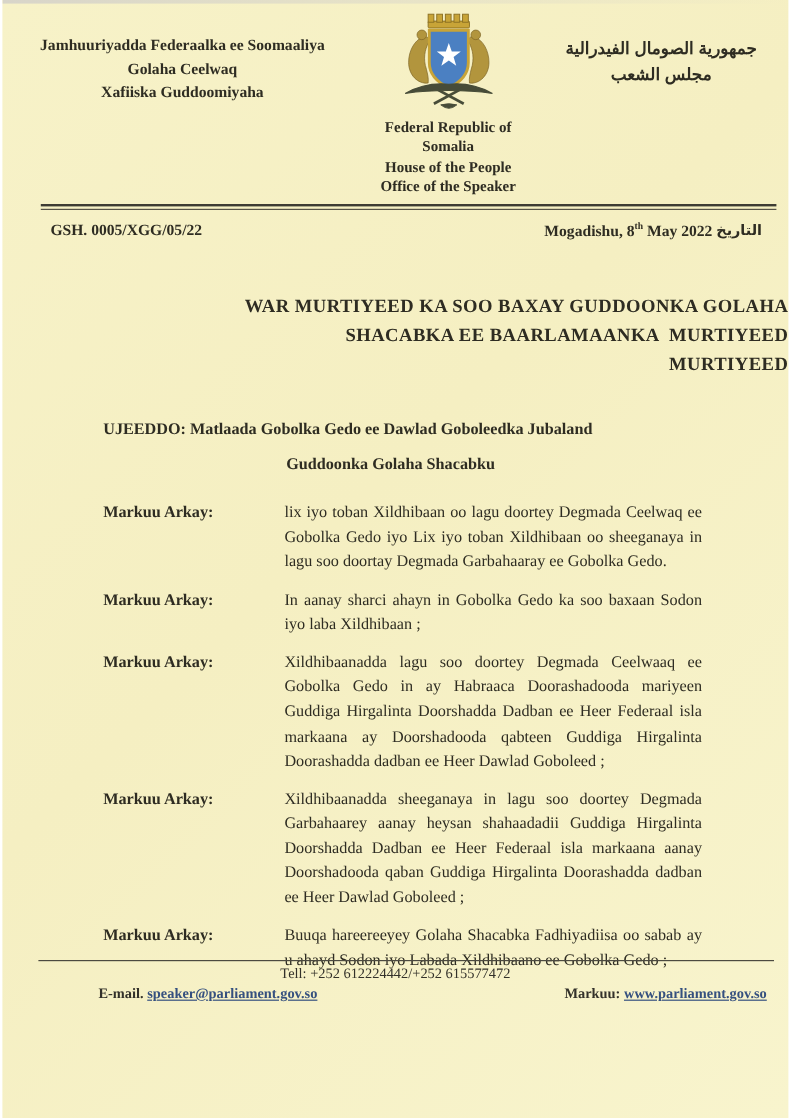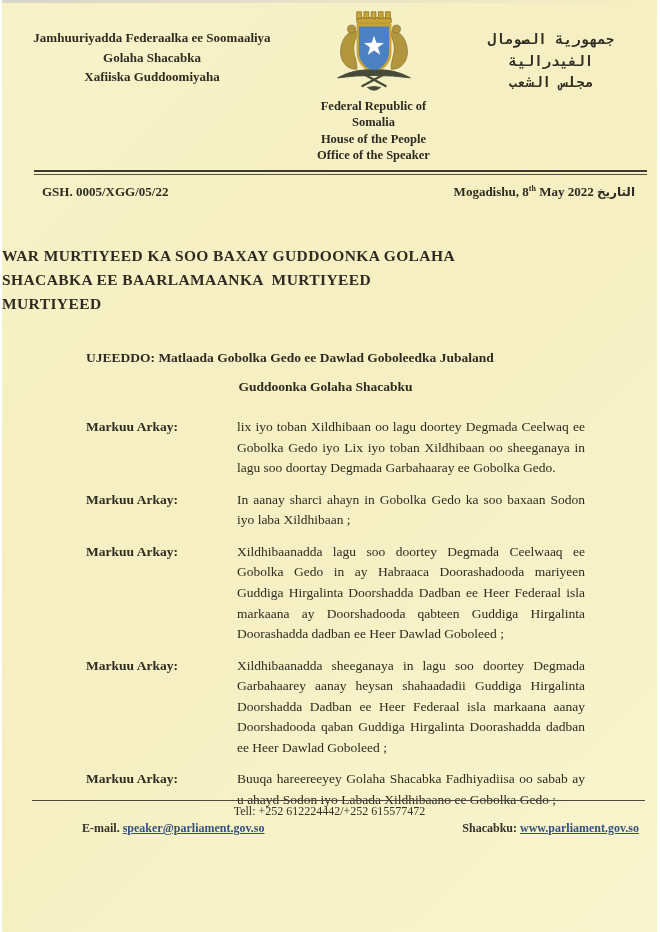--- a/index.html
+++ b/index.html
@@ -13,39 +13,39 @@
     background:linear-gradient(135deg,#f7f2c8 0%,#f5efc2 45%,#f8f4cd 100%);
     color:#2e2c22;overflow:hidden;
   }
   
   .header{display:flex;align-items:flex-start;padding-top:8px;}
   .hdr-left{flex:0 0 300px;padding-top:20px;text-align:center;}
   .hdr-left .line{font-weight:bold;font-size:13px;line-height:1.5;}
   .hdr-center{flex:1 1 auto;text-align:center;}
   .hdr-right{flex:0 0 212px;padding-top:22px;text-align:center;direction:rtl;}
   .hdr-right .line{
-    font-family:Liberation Mono, monospace;font-weight:bold;font-size:14px;line-height:1.55;
+    font-family:Liberation Sans, sans-serif;font-weight:bold;font-size:14px;line-height:1.55;
   }
   .emblem{display:block;margin:0 auto;}
   .hdr-en{margin-top:2px;}
   .hdr-en .line{font-weight:bold;font-size:12.5px;line-height:1.3;}
   
   .rule-double{
     margin:7px 10px 0 32px;height:2px;
     border-top:2.5px solid #3e3c33;border-bottom:1px solid #555246;
   }
   
   .ref-row{
     display:flex;justify-content:space-between;align-items:baseline;
     margin:9px 18px 0 40px;font-weight:bold;font-size:13px;gap:36px;
   }
   .ref-date sup{font-size:8px;}
   .ar-inline{font-family:"DejaVu Sans",sans-serif;font-size:12px;margin-right:4px;}
   
-  .title{margin-top:44px;text-align:left;}
+  .title{margin-top:44px;text-align:right;}
   .title .line{
     font-weight:bold;font-size:15.5px;line-height:1.55;letter-spacing:.4px;white-space:pre-wrap;
   }
   
   .subject{margin:34px 60px 0 84px;font-weight:bold;font-size:13.5px;}
   .subheading{margin-top:13px;text-align:center;font-weight:bold;font-size:13.5px;
     transform:translateX(-4px);}
   
   .clauses{margin:22px 72px 0 84px;}
   .clause{display:flex;margin-bottom:11px;}
@@ -68,21 +68,21 @@
 </style>
 </head>
 <body>
 
 <div class="paper">
   <div class="scan-edge-top"></div>
 
   <div class="header">
     <div class="hdr-left">
       <div class="line">Jamhuuriyadda Federaalka ee Soomaaliya</div>
-      <div class="line">Golaha Shacabka</div>
+      <div class="line">Golaha Ceelwaq</div>
       <div class="line">Xafiiska Guddoomiyaha</div>
     </div>
 
     <div class="hdr-center">
       <svg class="emblem" viewBox="0 0 120 92" width="116" height="88" aria-hidden="true">
 
         <g fill="#c8a437" stroke="#8a6f22" stroke-width="0.8">
           <rect x="42" y="10" width="36" height="6" rx="1"></rect>
           <rect x="42" y="4" width="5" height="7"></rect>
           <rect x="49.5" y="4" width="5" height="7"></rect>
@@ -167,18 +167,18 @@
 
   <div class="footer">
     <div class="footer-rule"></div>
     <div class="footer-tel">Tell: +252 612224442/+252 615577472</div>
     <div class="footer-row">
       <span>
         <span>E-mail.</span>
         <a href="#">speaker@parliament.gov.so</a>
       </span>
       <span>
-        <span>Shacabku:</span>
+        <span>Markuu:</span>
         <a href="#">www.parliament.gov.so</a>
       </span>
     </div>
   </div>
 </div>
 
 </body></html>

